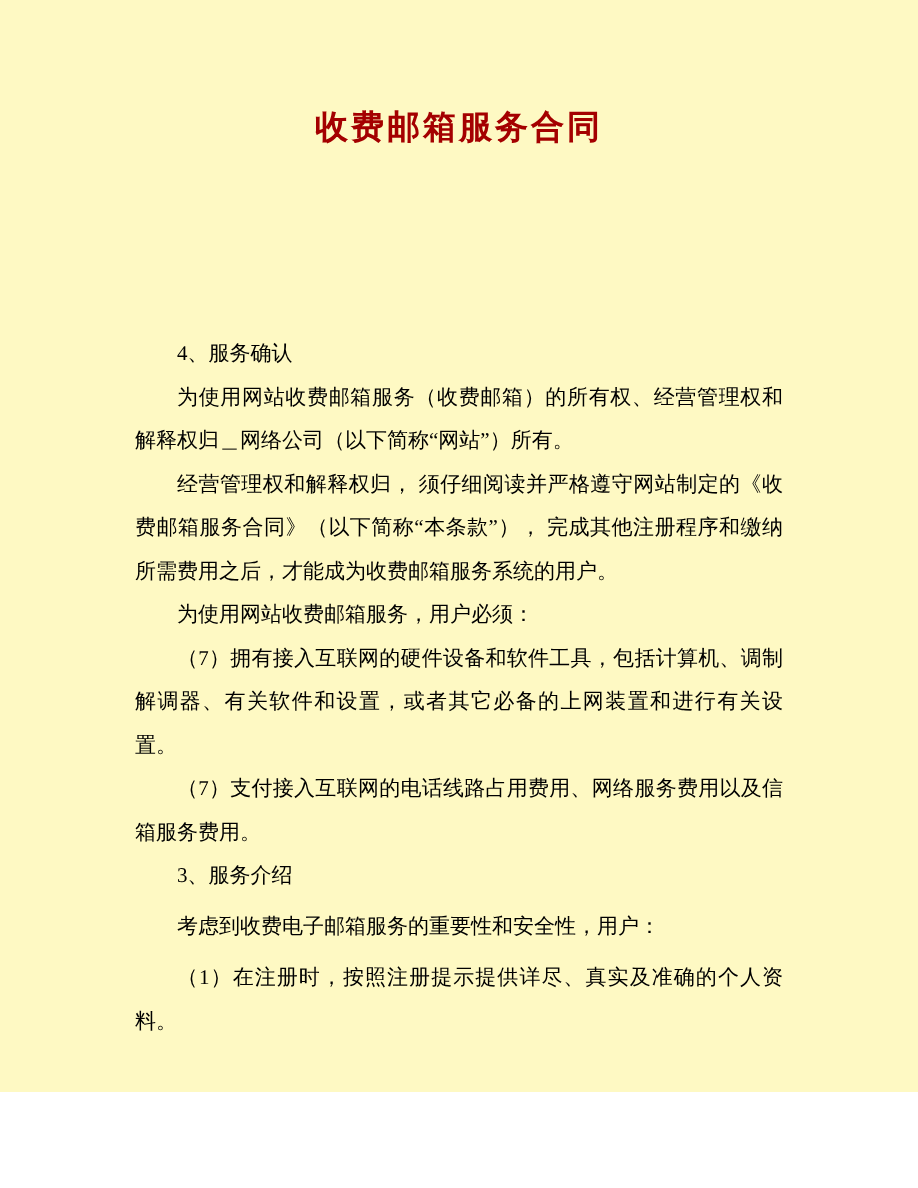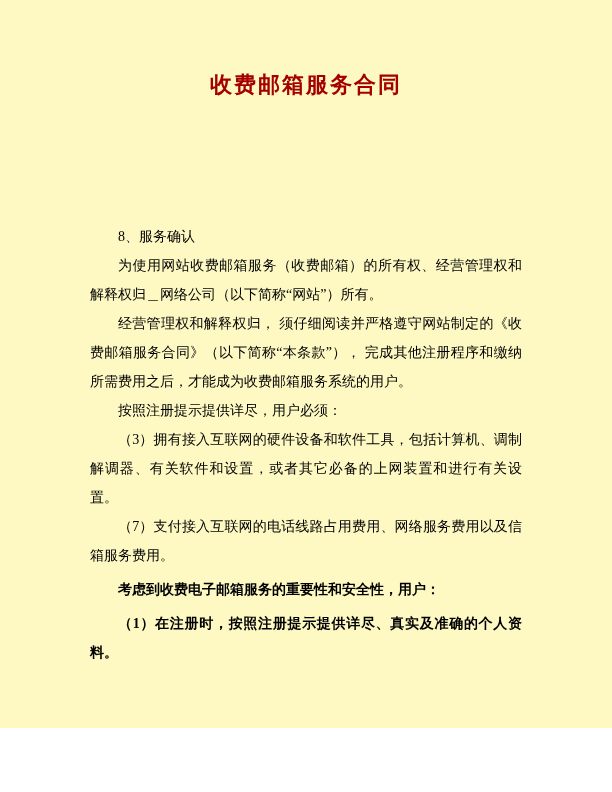--- a/index.html
+++ b/index.html
@@ -30,45 +30,45 @@
       font-size: 14px;
       line-height: 29px;
       text-align: justify;
       color: #000000;
     }
     .para {
       text-indent: 2em;
     }
     .para.sp {
       margin-top: 5px;
-      font-weight: bold;
     }
   </style>
 </head>
 <body>
 
 <div class="page">
 
   <h1 class="doc-title">收费邮箱服务合同</h1>
 
   <div class="doc-body">
 
-    <p class="para">8、服务确认</p>
+    <p class="para">4、服务确认</p>
 
     <p class="para">为使用网站收费邮箱服务（收费邮箱）的所有权、经营管理权和解释权归＿网络公司（以下简称“网站”）所有。</p>
 
     <p class="para">经营管理权和解释权归， 须仔细阅读并严格遵守网站制定的《收费邮箱服务合同》（以下简称“本条款”）， 完成其他注册程序和缴纳所需费用之后，才能成为收费邮箱服务系统的用户。</p>
 
 
-    <p class="para">按照注册提示提供详尽，用户必须：</p>
+    <p class="para">为使用网站收费邮箱服务，用户必须：</p>
 
-    <p class="para">（3）拥有接入互联网的硬件设备和软件工具，包括计算机、调制解调器、有关软件和设置，或者其它必备的上网装置和进行有关设置。</p>
+    <p class="para">（7）拥有接入互联网的硬件设备和软件工具，包括计算机、调制解调器、有关软件和设置，或者其它必备的上网装置和进行有关设置。</p>
 
     <p class="para">（7）支付接入互联网的电话线路占用费用、网络服务费用以及信箱服务费用。</p>
 
+    <p class="para">3、服务介绍</p>
 
 
     <p class="para sp">考虑到收费电子邮箱服务的重要性和安全性，用户：</p>
 
     <p class="para sp">（1）在注册时，按照注册提示提供详尽、真实及准确的个人资料。</p>
 
   </div>
 
 </div>
 

